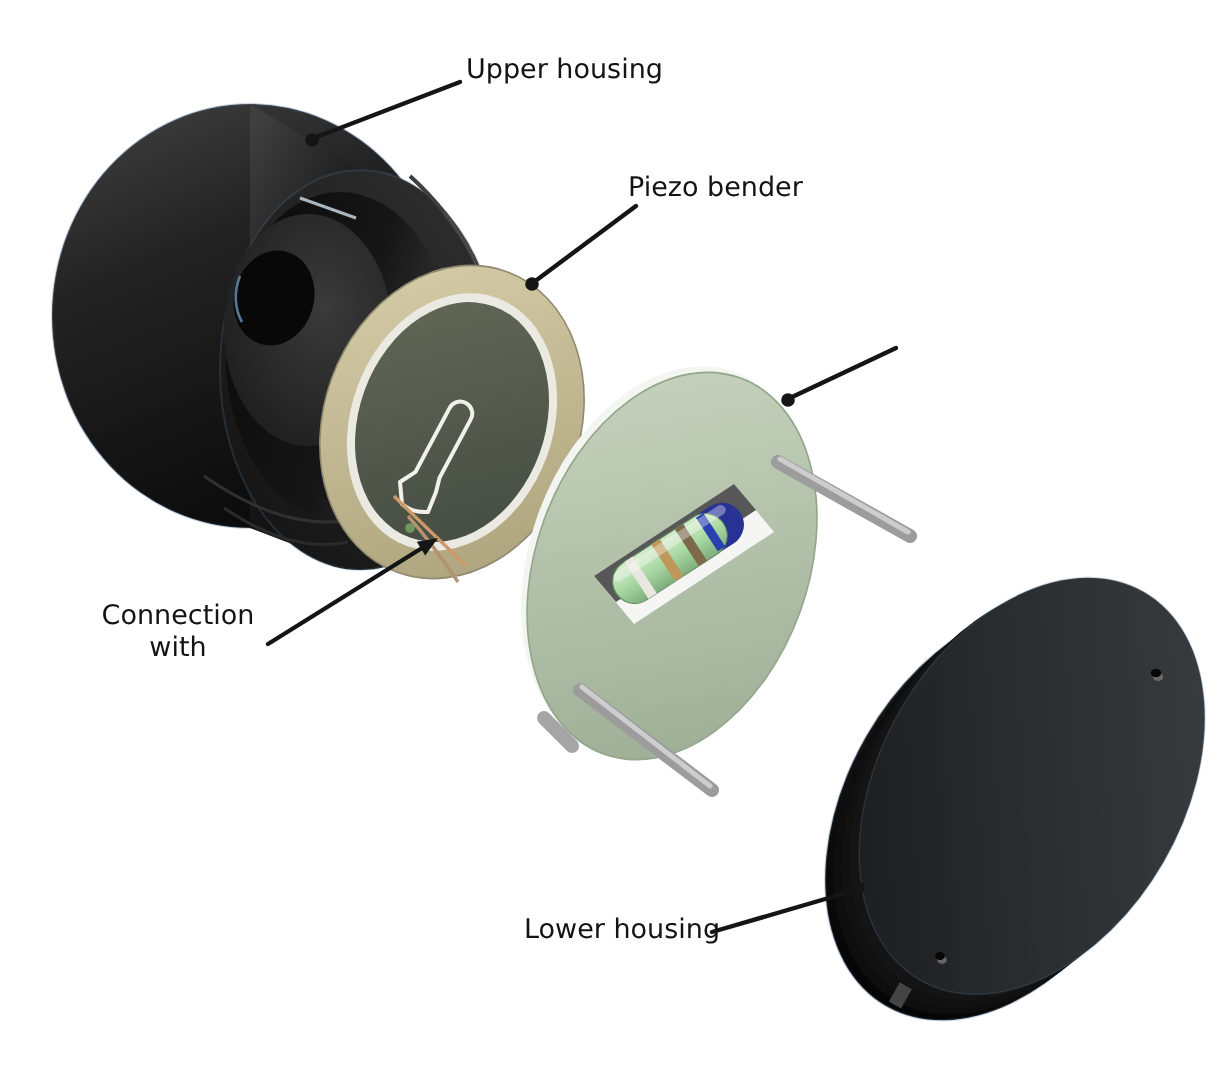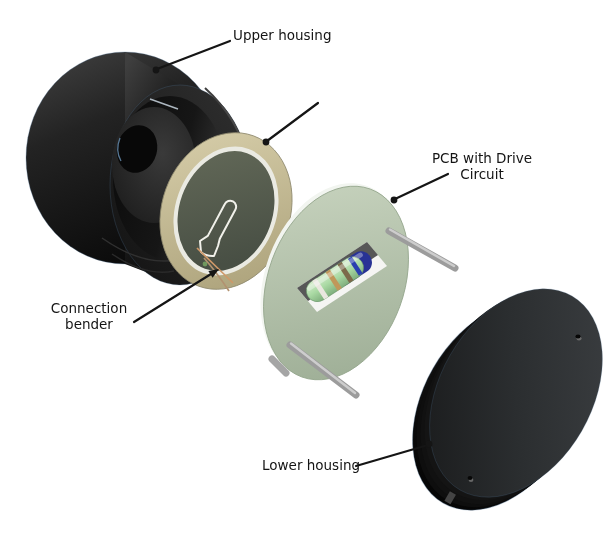--- a/index.html
+++ b/index.html
@@ -144,26 +144,23 @@
     <circle cx="394" cy="200" r="3.4" stroke="none"></circle>
     <line x1="134" y1="322" x2="211" y2="274"></line>
     <polygon points="219,269 212.6,277.7 208.4,270.9" stroke="none"></polygon>
     <line x1="356" y1="466" x2="428" y2="445"></line>
     <circle cx="429" cy="444" r="3.4" stroke="none"></circle>
   </g>
 </svg>
 
 <div class="lbl" style="left:233px;top:27px;">Upper housing</div>
 
+<div class="lbl" style="left:314px;top:86px;">Piezo bender</div>
 
-<div class="lbl center" style="left:417px;top:150px;width:130px;">
-  <span>PCB with Drive</span><br>
-  <span>Circuit</span>
-</div>
 
 <div class="lbl center" style="left:34px;top:300px;width:110px;">
   <span>Connection</span><br>
-  <span>bender</span>
+  <span>with</span>
 </div>
 
 <div class="lbl" style="left:262px;top:457px;">Lower housing</div>
 
 </div>
 
 </body></html>

